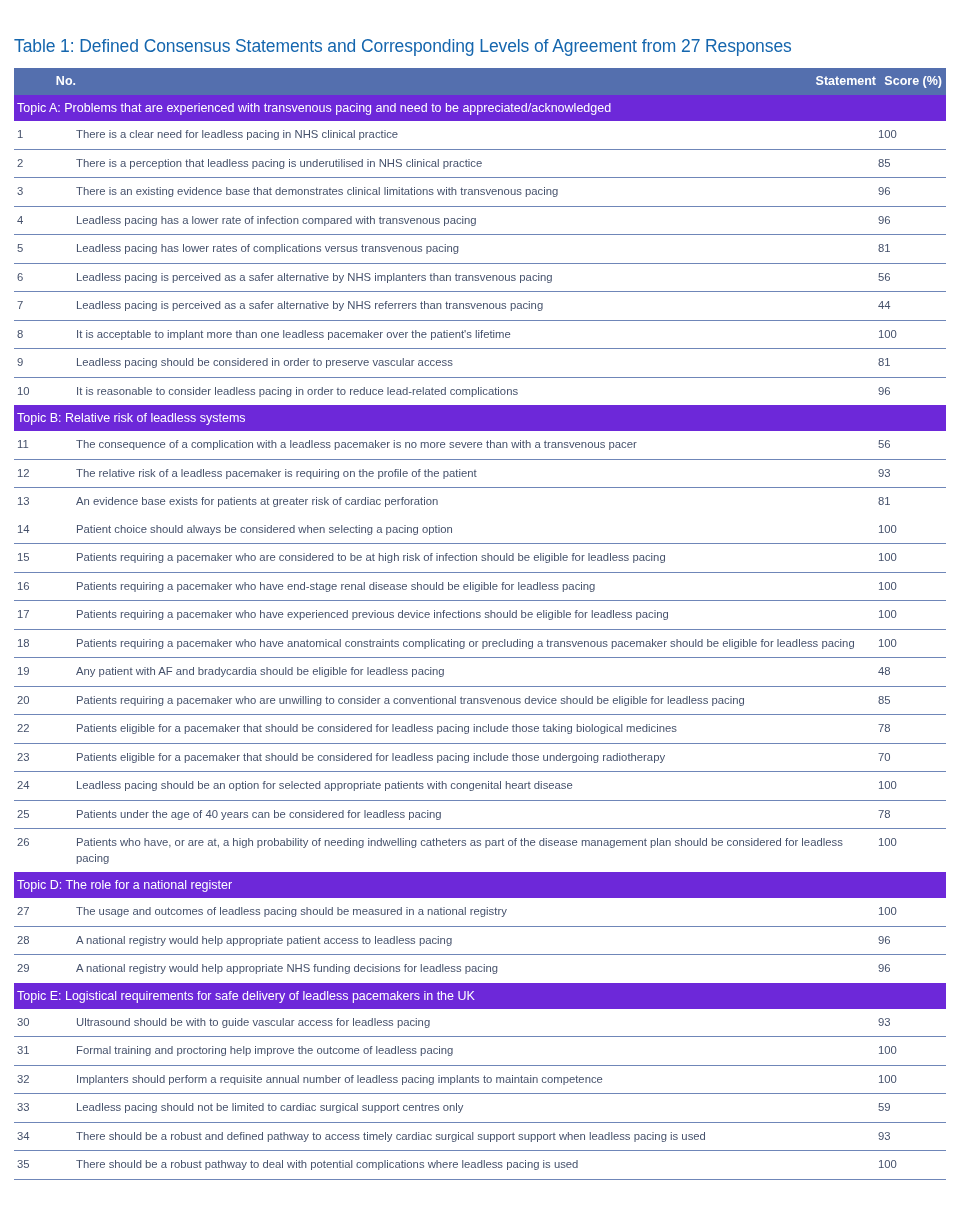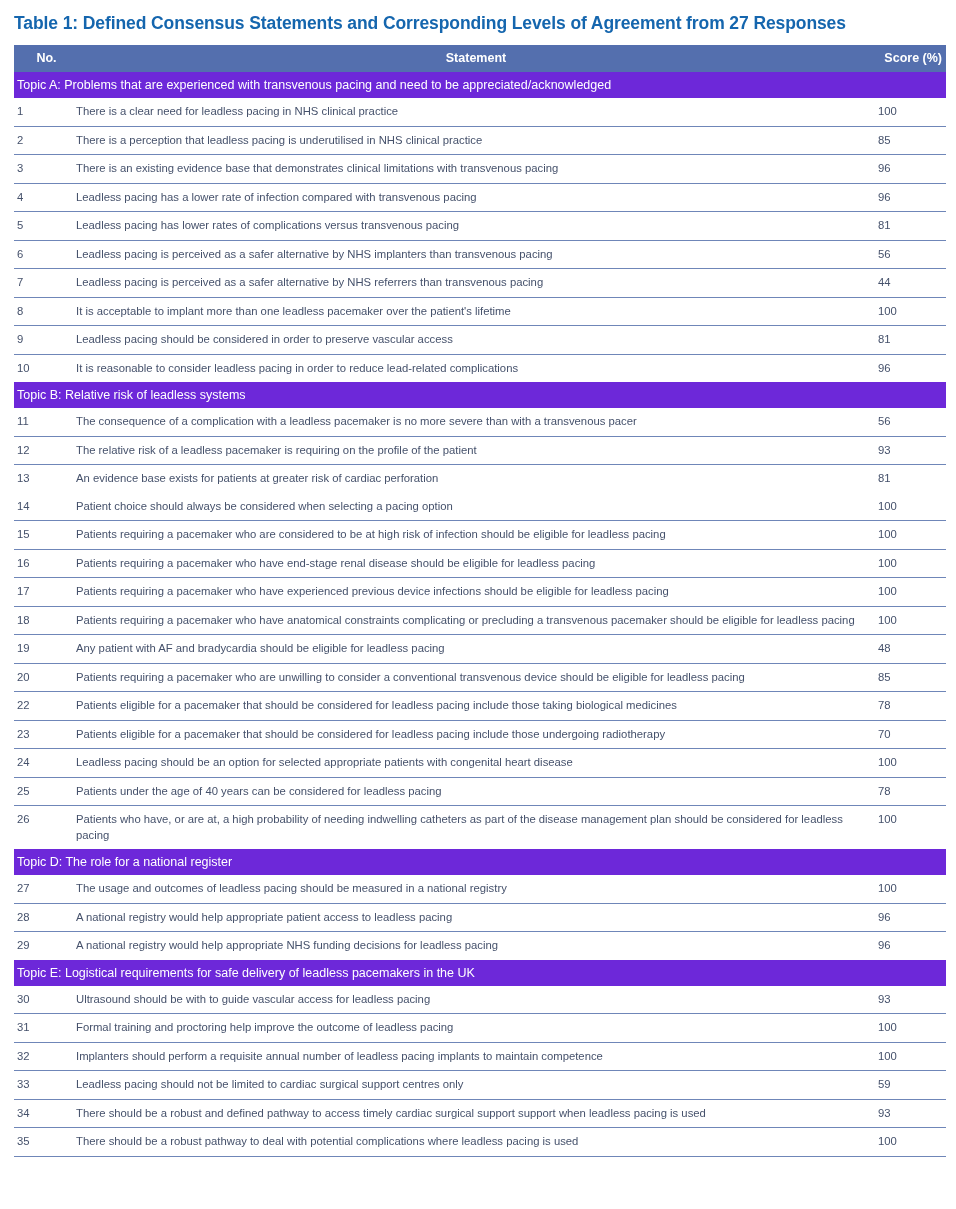--- a/index.html
+++ b/index.html
@@ -17,41 +17,42 @@
   #page {
     width: 956px;
     min-height: 1209px;
     position: relative;
     box-sizing: border-box;
     padding: 0;
   }
   .table-title {
     color: #1566ae;
     font-size: 17.5px;
-    font-weight: bold;
+    font-weight: normal;
     letter-spacing: -0.1px;
     padding: 12px 0 0 14px;
     line-height: 22px;
+    margin-top: 23px;
   }
   table.consensus {
     width: 932px;
     margin: 11px 0 0 14px;
     border-collapse: collapse;
     table-layout: fixed;
   }
   col.c-no    { width: 62px; }
   col.c-stmt  { width: 800px; }
   col.c-score { width: 70px; }
 
   thead th {
     background: #546fae;
     color: #ffffff;
     font-size: 12.5px;
     font-weight: bold;
-    text-align: center;
+    text-align: right;
     padding: 6px 0 6px 0;
     vertical-align: middle;
     line-height: 15px;
   }
   thead th.th-no    { padding-left: 3px; }
   thead th.th-stmt  { padding-left: 0px; }
   thead th.th-score { text-align: right; padding-right: 4px; }
 
   tr.topic-row td {
     background: #6d28d9;

